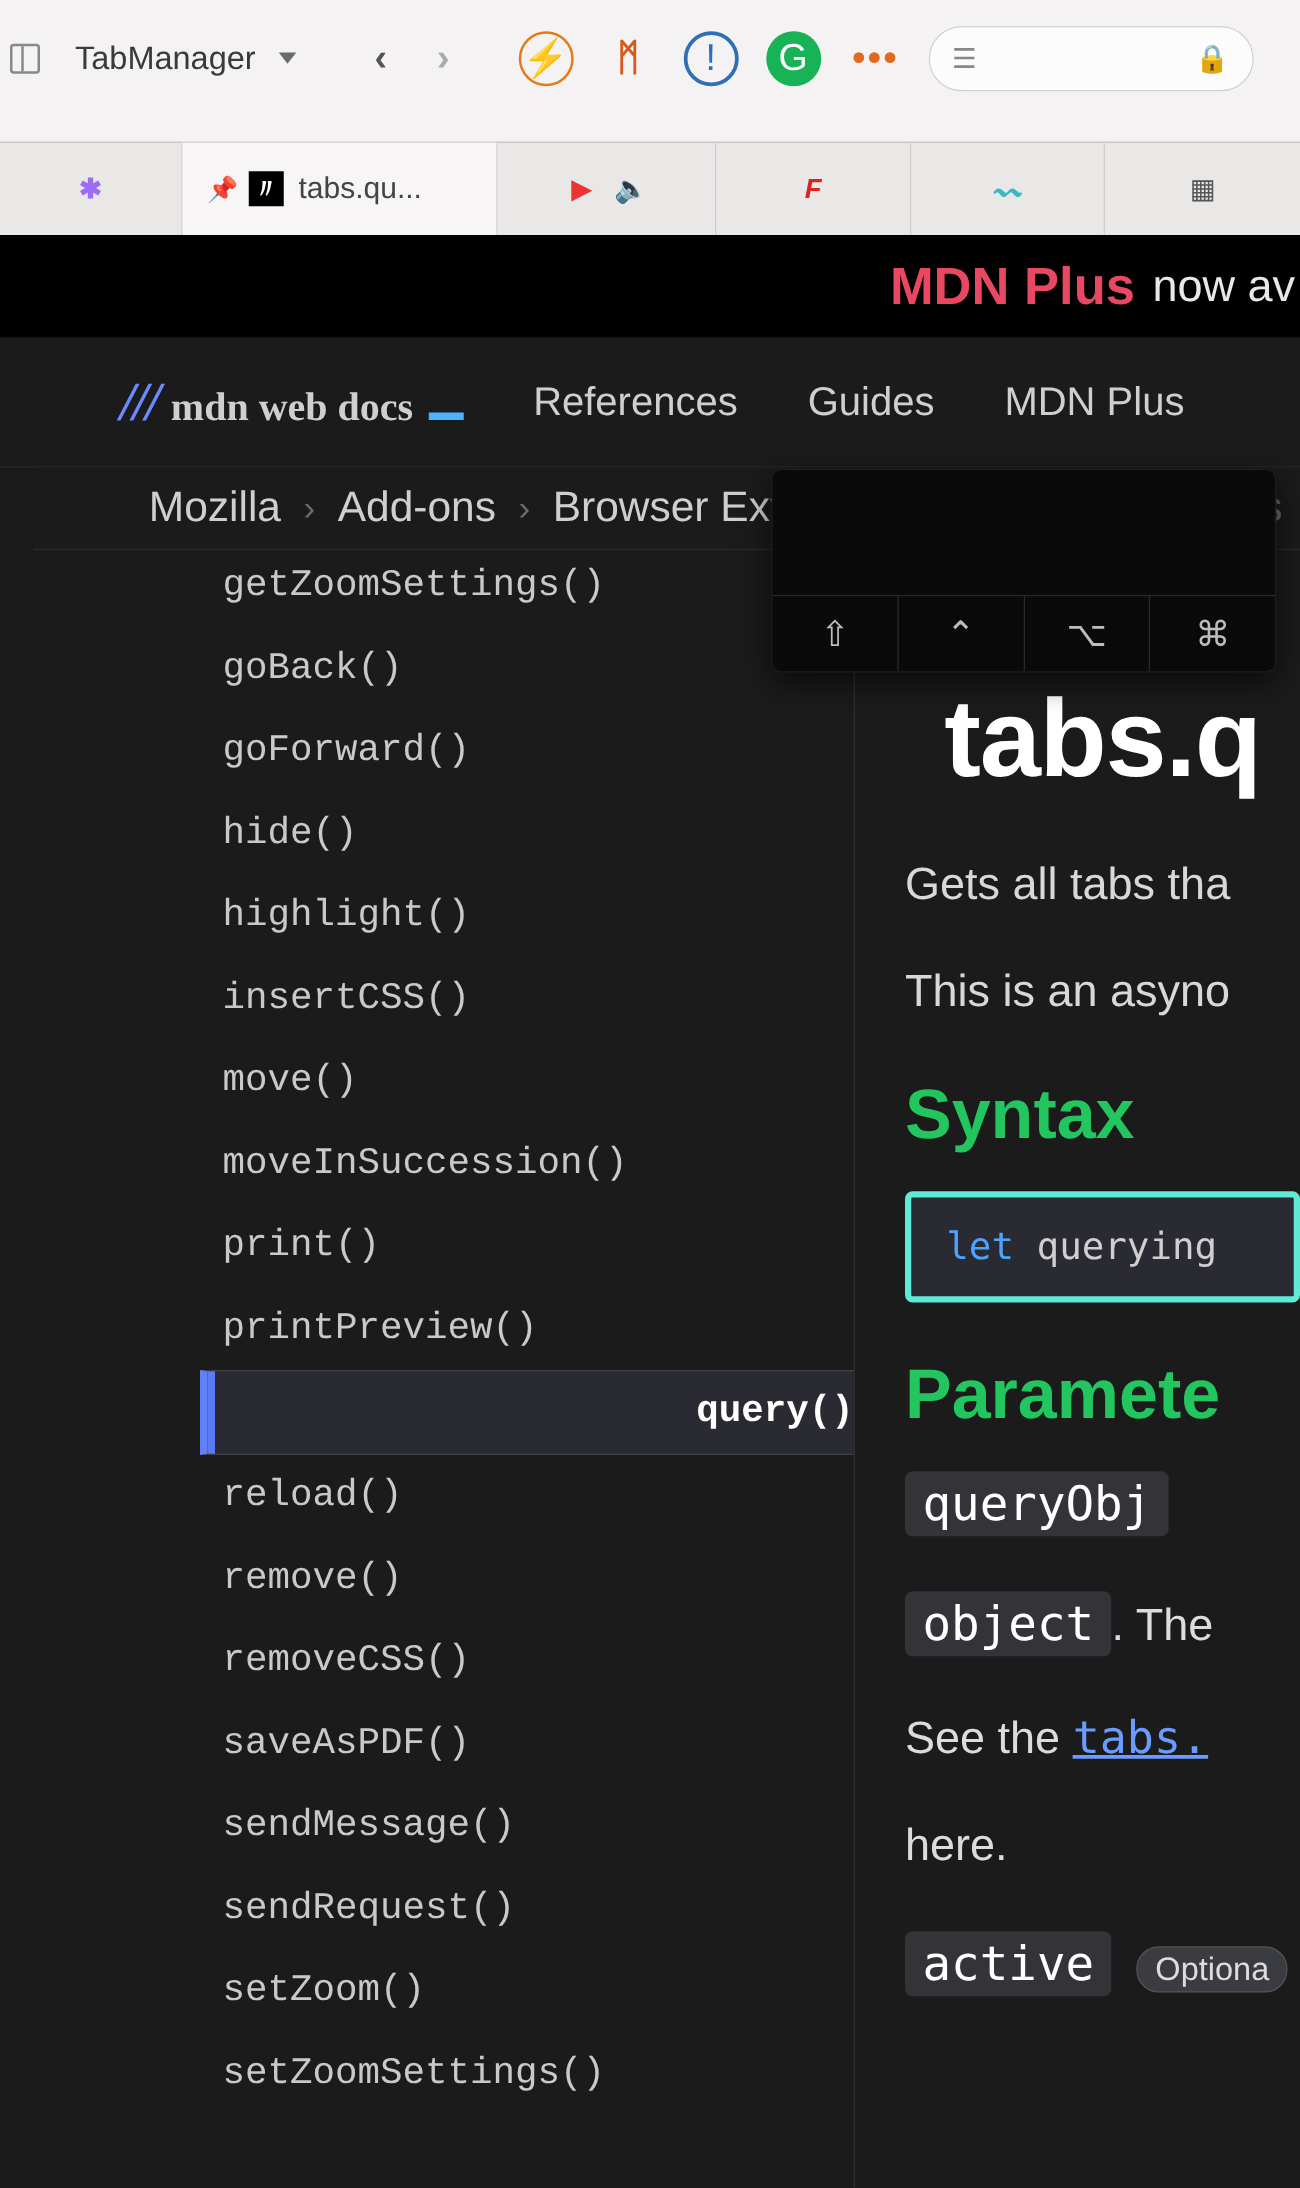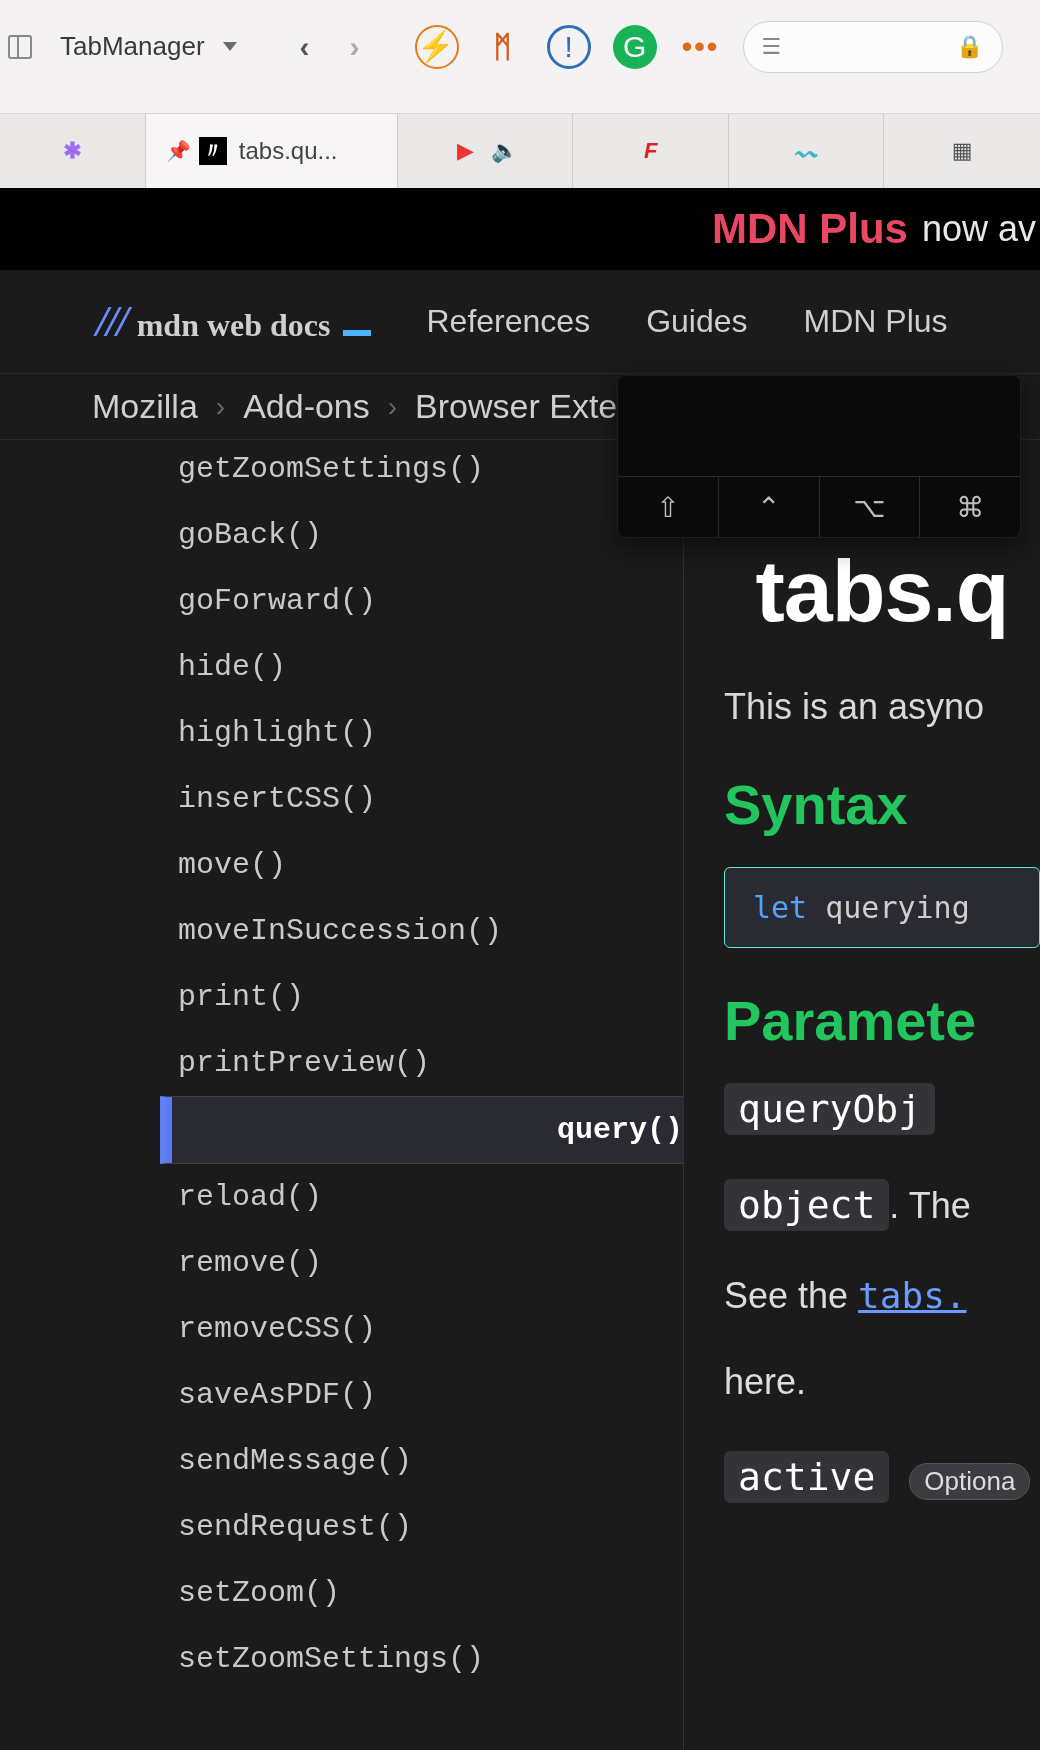--- a/index.html
+++ b/index.html
@@ -185,20 +185,21 @@
     border-bottom: 1px solid #2b2b2b;
     display: flex;
     align-items: center;
     gap: 18px;
     padding-left: 92px;
     font-size: 34px;
     color: #cfcfcf;
     white-space: nowrap;
     position: relative;
     z-index: 2;
+    margin-left: 27px;
   }
   .mdn-breadcrumb .sep { color: #6a6a6a; font-size: 28px; }
   .mdn-breadcrumb .dim { color: #6b6b6b; }
 
   
   .content {
     display: flex;
     height: calc(1750px - 93px - 74px - 82px - 104px - 66px);
     position: relative;
   }
@@ -265,21 +266,21 @@
     margin: 0 0 44px;
   }
   .article h2 {
     font-size: 56px;
     font-weight: 800;
     color: #22c55e;
     margin: 40px 0 30px;
   }
   .codebox {
     background: #2a2a33;
-    border: 1px solid #5eead4;
+    border: 5px solid #5eead4;
     border-radius: 6px;
     padding: 22px 28px;
     margin: 12px 0 40px;
     font-family: "SFMono-Regular", Consolas, monospace;
     font-size: 30px;
     color: #cfcfcf;
   }
   .codebox .kw { color: #4ea3ff; }
   .code-inline {
     display: inline-block;
@@ -436,20 +437,21 @@
         <li class="sidebar-item">saveAsPDF()</li>
         <li class="sidebar-item">sendMessage()</li>
         <li class="sidebar-item">sendRequest()</li>
         <li class="sidebar-item">setZoom()</li>
         <li class="sidebar-item">setZoomSettings()</li>
       </ul>
   </aside>
 
   <article class="article">
     <h1>tabs.q</h1>
+    <p>Gets all tabs tha</p>
     <p>This is an asyno</p>
 
     <h2>Syntax</h2>
     <div class="codebox">
       <span class="kw">let</span><span> querying</span>
     </div>
 
     <h2>Paramete</h2>
 
     <div class="param-block">

